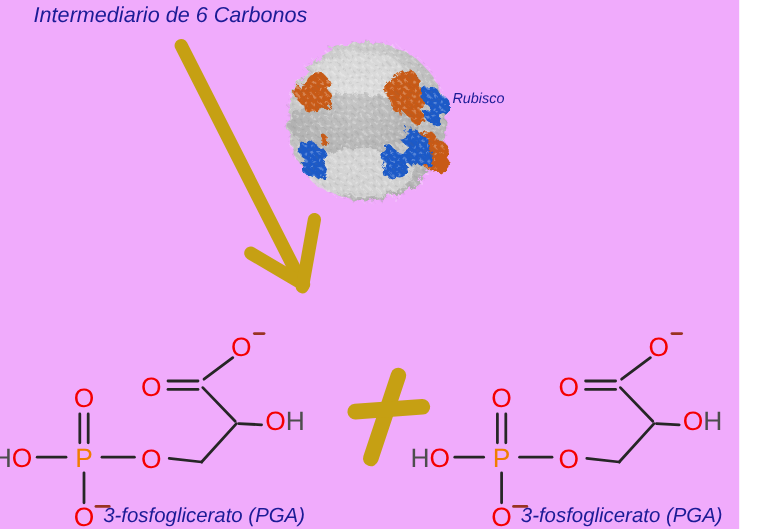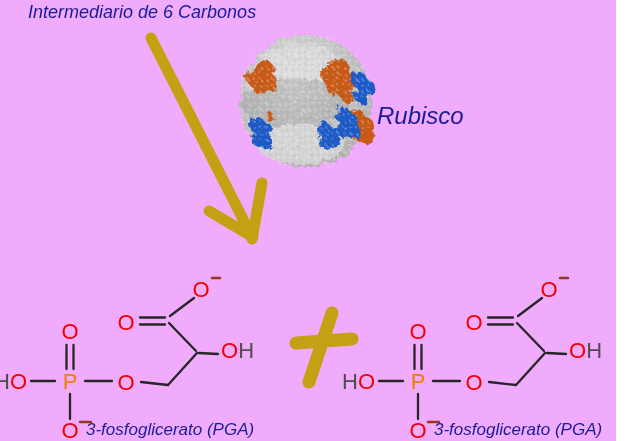--- a/index.html
+++ b/index.html
@@ -14,21 +14,21 @@
     --porange:#c85a14;
     --pblue:#1e5ac8;
   }
   html,body{margin:0;padding:0;background:#fff;}
   .canvas{
     position:relative;width:616px;height:441px;background:#f0abfc;
     overflow:hidden;font-family:"Liberation Sans",sans-serif;
   }
   .lbl{position:absolute;color:var(--navy);font-style:italic;white-space:nowrap;line-height:1.1;}
   .title{left:28px;top:3px;font-size:18px;}
-  .rubisco{left:377px;top:103px;font-size:24px;}
+  .rubisco{left:377px;top:76px;font-size:12px;}
   .caption{font-size:17px;text-align:left;width:228px;}
   .cap-left{left:86px;top:421px;}
   .cap-right{left:434px;top:421px;}
   svg{position:absolute;display:block;}
   .arrow-svg{left:130px;top:25px;}
   .protein-svg{left:235px;top:30px;}
   .chem-svg{left:0px;top:272px;}
   .bond{stroke:var(--bond);stroke-width:2.3;stroke-linecap:round;}
   .goldstroke{stroke:var(--gold);stroke-linecap:round;fill:none;}
   .atom{font-family:"Liberation Sans",sans-serif;font-size:22px;}

